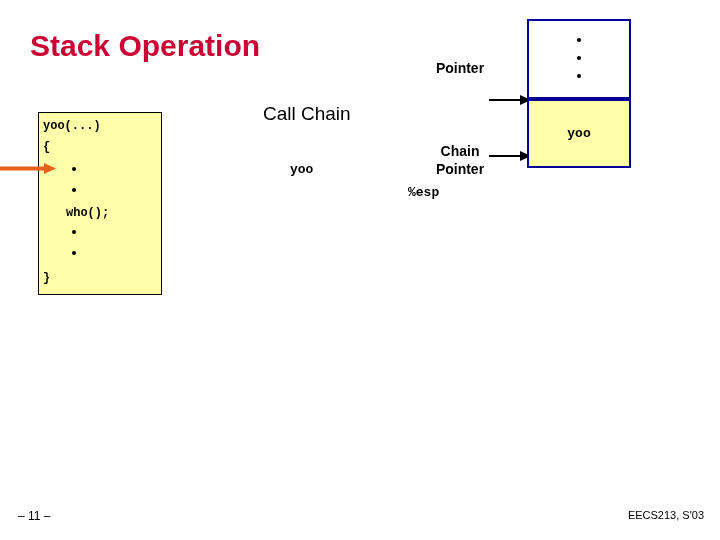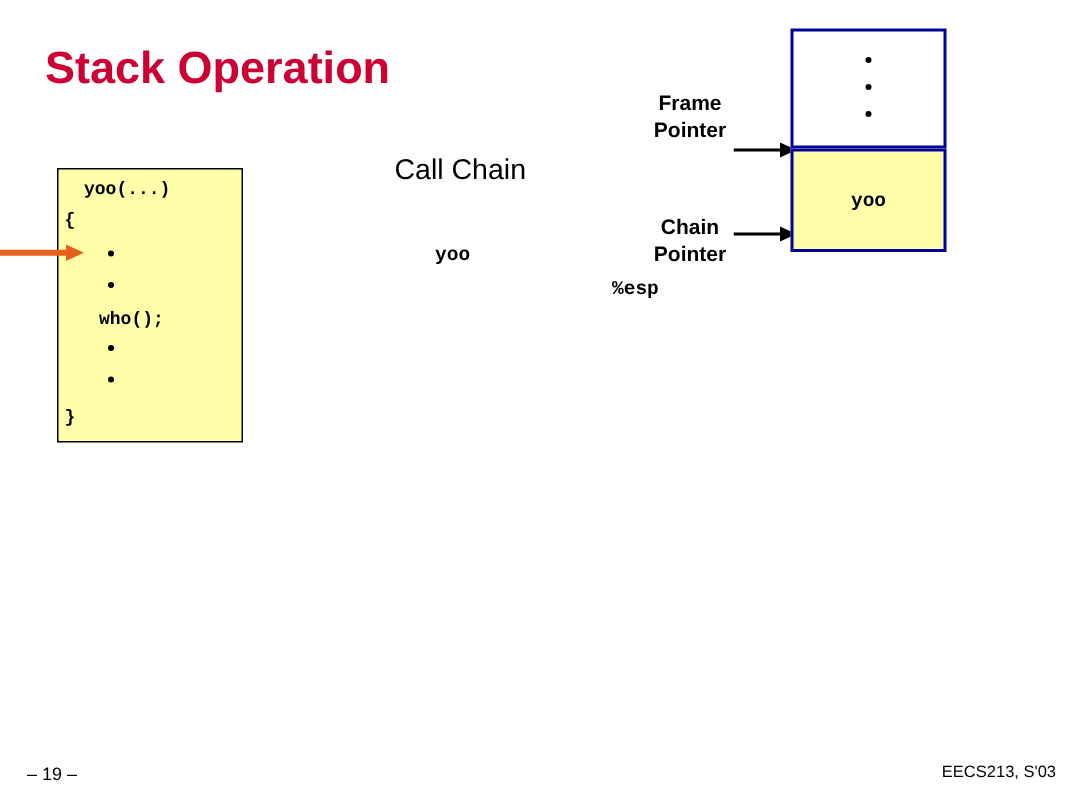--- a/index.html
+++ b/index.html
@@ -43,21 +43,21 @@
     box-sizing: border-box;
   }
   .code-line {
     position: absolute;
     font-family: "Liberation Mono", monospace;
     font-size: 12px;
     font-weight: bold;
     color: #000000;
     white-space: nowrap;
   }
-  .c-yoo   { left: 56px;  top: 119px; }
+  .c-yoo   { left: 43px;  top: 119px; }
   .c-open  { left: 43px;  top: 140px; }
   .c-who   { left: 66px;  top: 206px; }
   .c-close { left: 43px;  top: 271px; }
 
   .dot {
     position: absolute;
     width: 4px;
     height: 4px;
     border-radius: 50%;
     background: #000000;
@@ -238,21 +238,20 @@
 
   <svg class="orange-arrow" viewBox="0 0 56 11">
     <line x1="0" y1="5.5" x2="44" y2="5.5" stroke="#e8601c" stroke-width="4"></line>
     <polygon points="44,0 56,5.5 44,11" fill="#e8601c"></polygon>
   </svg>
 
   <div class="call-chain">Call Chain</div>
   <div class="chain-yoo">yoo</div>
 
   <div class="fp-label">
-    <div>Frame</div>
     <div>Pointer</div>
   </div>
   <svg class="arrow-fp" viewBox="0 0 42 12">
     <line x1="0" y1="6" x2="31" y2="6" stroke="#000000" stroke-width="2"></line>
     <polygon points="31,1 42,6 31,11" fill="#000000"></polygon>
   </svg>
 
   <div class="sp-label">
     <div>Chain</div>
     <div>Pointer</div>
@@ -264,16 +263,16 @@
   </svg>
 
   <div class="frame frame-top"></div>
   <div class="vdot vd1"></div>
   <div class="vdot vd2"></div>
   <div class="vdot vd3"></div>
 
   <div class="frame frame-yoo"></div>
   <div class="frame-yoo-label">yoo</div>
 
-  <div class="footer-left">– 19 –</div>
+  <div class="footer-left">– 11 –</div>
   <div class="footer-right">EECS213, S'03</div>
 
 </div>
 
 </body></html>

